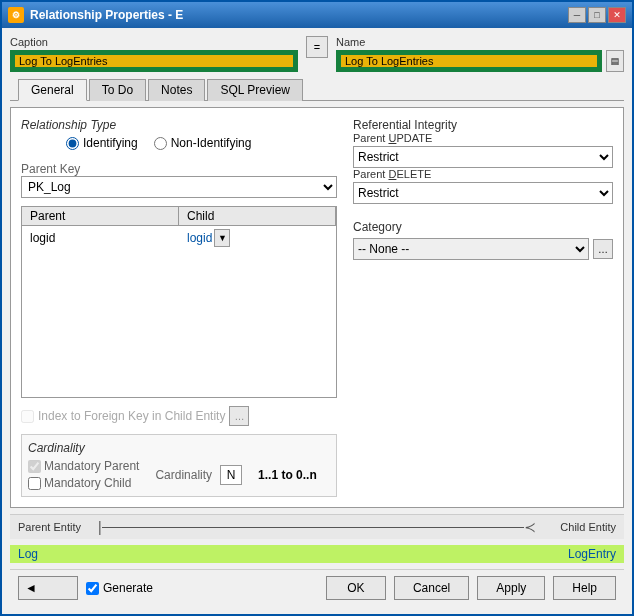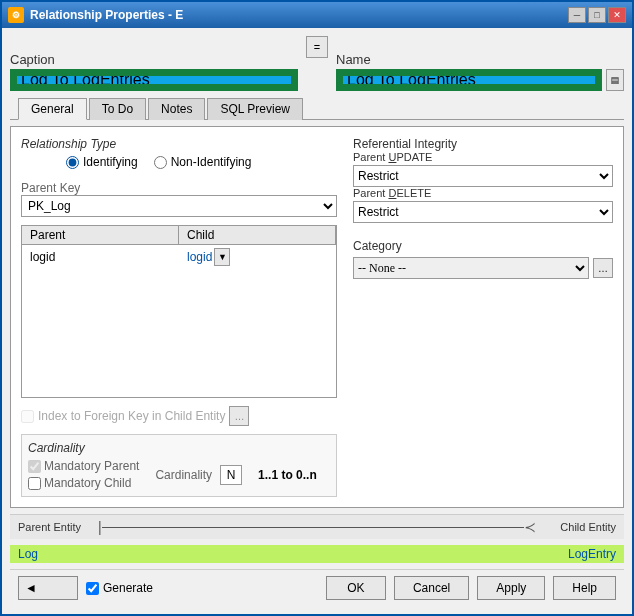--- a/index.html
+++ b/index.html
@@ -89,37 +89,36 @@
     .field-group {
       display: flex;
       flex-direction: column;
       gap: 2px;
     }
 
     .field-group.caption { flex: 1; }
     .field-group.name { flex: 1; }
 
     .field-label {
-      font-size: 13px;
+      font-size: 11px;
       color: #333;
-      margin-top: 16px;
     }
 
     .field-input-row {
       display: flex;
       align-items: center;
       gap: 4px;
     }
 
     .text-input {
-      border: 7px solid #15803d;
-      background: #0ea5e9;
+      border: 5px solid #15803d;
+      background: #eab308;
       padding: 2px 4px;
       height: 22px;
-      font-size: 16px;
+      font-size: 11px;
       width: 100%;
     }
 
     .eq-btn {
       width: 22px;
       height: 22px;
       background: #e8e8e8;
       border: 1px solid #999;
       display: flex;
       align-items: center;
@@ -662,21 +661,21 @@
                   <option>Set Null</option>
                   <option>No Action</option>
                 </select>
               </div>
             </div>
           </div>
 
           <div class="category-section">
             <div class="ref-label">Category</div>
             <div class="category-row">
-              <select style="flex:1; height:22px; border:1px solid #999; font-size:12px;font-family:Liberation Serif, serif;">
+              <select style="flex:1; height:22px; border:1px solid #999; font-size:12px;">
                 <option>-- None --</option>
               </select>
               <div class="small-square-btn" style="margin-left:2px;">…</div>
             </div>
           </div>
 
         </div>
       </div>
     </div>
 

